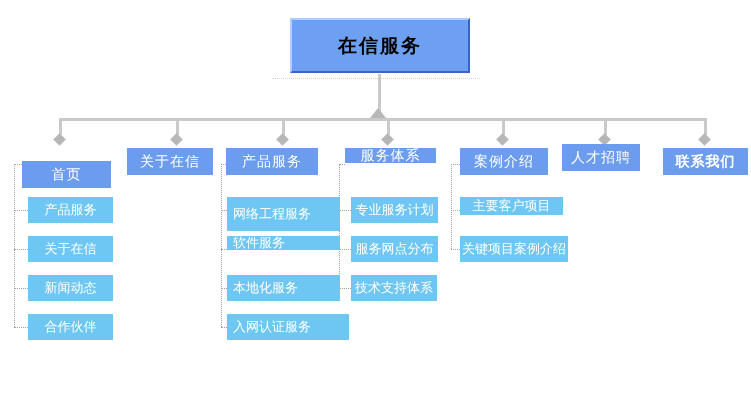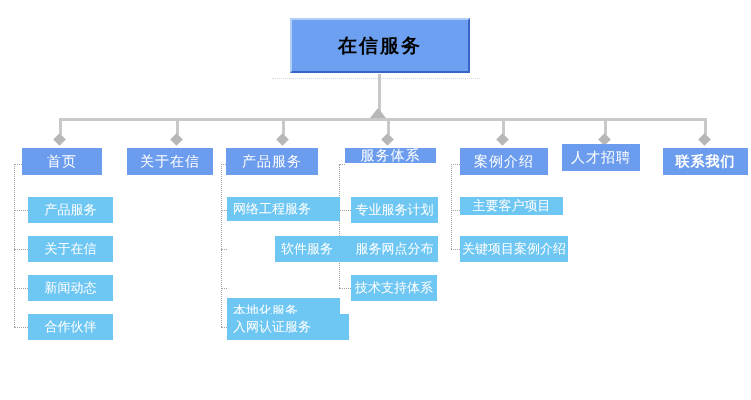--- a/index.html
+++ b/index.html
@@ -78,48 +78,48 @@
       <div class="abs dot-h" style="left: 451px; top: 164px; width: 9px;"></div>
       <div class="abs dot-v" style="left: 451px; top: 164px; height: 85px;"></div>
       <div class="abs dot-h" style="left: 451px; top: 210px; width: 9px;"></div>
       <div class="abs dot-h" style="left: 451px; top: 249px; width: 9px;"></div>
       <div class="abs solid-v" style="left: 604px; top: 121px; height: 14px;"></div>
       <div class="abs diamond" style="left: 600px; top: 135px;"></div>
       <div class="abs solid-v" style="left: 704px; top: 121px; height: 14px;"></div>
       <div class="abs diamond" style="left: 700px; top: 135px;"></div>
     </div>
   <div id="node-layer">
-      <div class="node lvl1 abs" style="left: 22px; top: 148px; width: 80px; height: 27px;">
+      <div class="node lvl1 abs" style="left: 22px; top: 161px; width: 89px; height: 27px;">
         <span>首页</span>
       </div>
       <div class="node lvl2 abs center" style="left: 28px; top: 197px; width: 85px; height: 26px;">
         <span>产品服务</span>
       </div>
       <div class="node lvl2 abs center" style="left: 28px; top: 236px; width: 85px; height: 26px;">
         <span>关于在信</span>
       </div>
       <div class="node lvl2 abs center" style="left: 28px; top: 275px; width: 85px; height: 26px;">
         <span>新闻动态</span>
       </div>
       <div class="node lvl2 abs center" style="left: 28px; top: 314px; width: 85px; height: 26px;">
         <span>合作伙伴</span>
       </div>
       <div class="node lvl1 abs" style="left: 127px; top: 148px; width: 86px; height: 27px;">
         <span>关于在信</span>
       </div>
       <div class="node lvl1 abs" style="left: 226px; top: 148px; width: 92px; height: 27px;">
         <span>产品服务</span>
       </div>
-      <div class="node lvl2 abs left" style="left: 227px; top: 197px; width: 113px; height: 24px;">
+      <div class="node lvl2 abs left" style="left: 227px; top: 197px; width: 113px; height: 34px;">
         <span>网络工程服务</span>
       </div>
-      <div class="node lvl2 abs left" style="left: 227px; top: 236px; width: 113px; height: 26px; margin-left: 48px;">
+      <div class="node lvl2 abs left" style="left: 227px; top: 236px; width: 113px; height: 14px;">
         <span>软件服务</span>
       </div>
-      <div class="node lvl2 abs left" style="left: 227px; top: 275px; width: 113px; height: 26px; margin-top: 23px;">
+      <div class="node lvl2 abs left" style="left: 227px; top: 275px; width: 113px; height: 26px;">
         <span>本地化服务</span>
       </div>
       <div class="node lvl2 abs left" style="left: 227px; top: 314px; width: 122px; height: 26px;">
         <span>入网认证服务</span>
       </div>
       <div class="node lvl1 abs" style="left: 345px; top: 148px; width: 91px; height: 15px; justify-content: center;">
         <span>服务体系</span>
       </div>
       <div class="node lvl2 abs center" style="left: 351px; top: 197px; width: 87px; height: 26px;">
         <span>专业服务计划</span>

